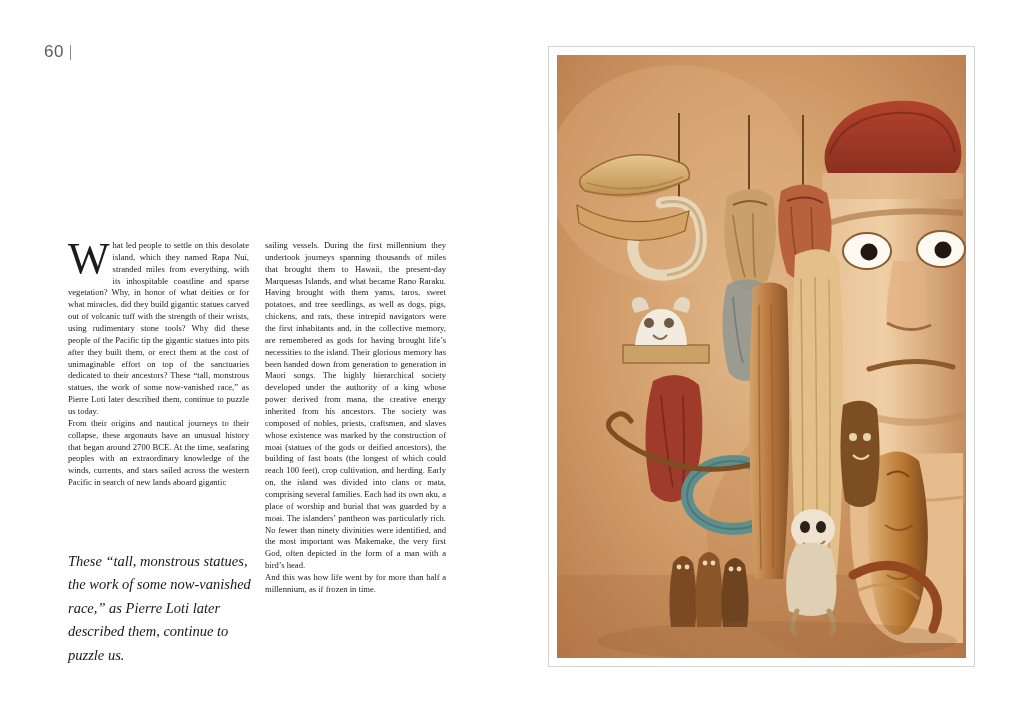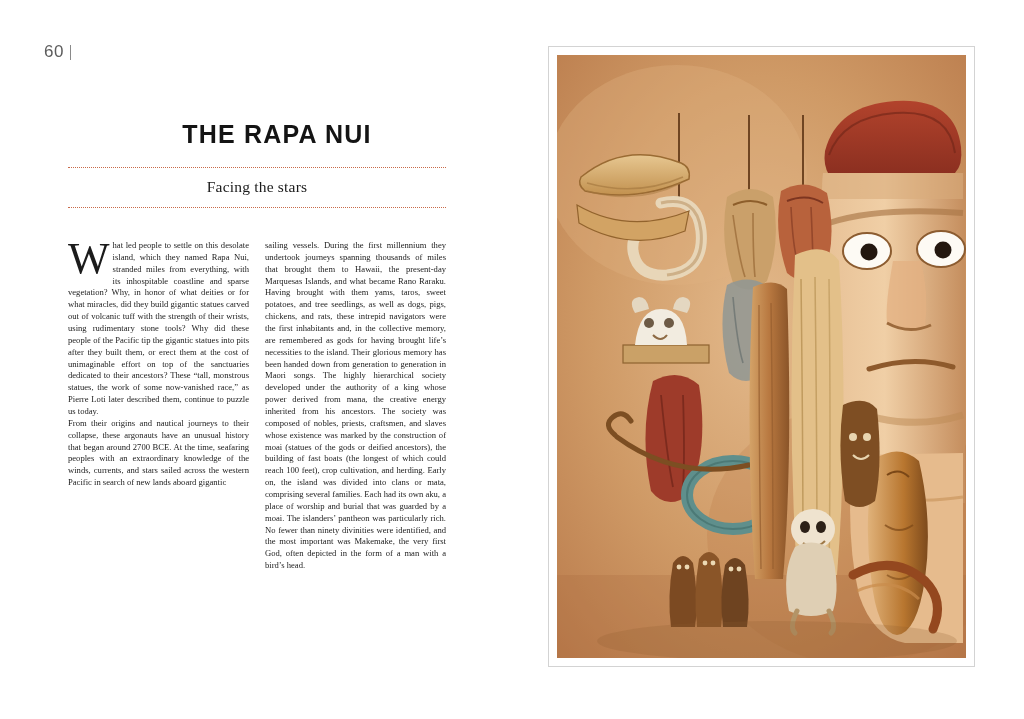--- a/index.html
+++ b/index.html
@@ -138,37 +138,33 @@
 </head>
 <body>
 
 <div class="page">
 
   <div class="folio">
     <span>60</span>
     <span class="folio-rule"></span>
   </div>
 
-  <div class="article">
-    <h1 class="title">THE RAPA NUI</h1>
-    <div class="dotted"></div>
-    <div class="subtitle">Facing the stars</div>
-    <div class="dotted"></div>
-  </div>
 
   <div class="cols">
     <div class="col">
       <p class="dropcap-wrap"><span class="dropcap">W</span><span>hat led people to settle on this desolate island, which they named Rapa Nui, stranded miles from everything, with its inhospitable coastline and sparse vegetation? Why, in honor of what deities or for what miracles, did they build gigantic statues carved out of volcanic tuff with the strength of their wrists, using rudimentary stone tools? Why did these people of the Pacific tip the gigantic statues into pits after they built them, or erect them at the cost of unimaginable effort on top of the sanctuaries dedicated to their ancestors? These “tall, monstrous statues, the work of some now-vanished race,” as Pierre Loti later described them, continue to puzzle us today.</span></p>
       <p>From their origins and nautical journeys to their collapse, these argonauts have an unusual history that began around 2700 BCE. At the time, seafaring peoples with an extraordinary knowledge of the winds, currents, and stars sailed across the western Pacific in search of new lands aboard gigantic</p>
     </div>
     <div class="col">
       <p>sailing vessels. During the first millennium they undertook journeys spanning thousands of miles that brought them to Hawaii, the present-day Marquesas Islands, and what became Rano Raraku. Having brought with them yams, taros, sweet potatoes, and tree seedlings, as well as dogs, pigs, chickens, and rats, these intrepid navigators were the first inhabitants and, in the collective memory, are remembered as gods for having brought life’s necessities to the island. Their glorious memory has been handed down from generation to generation in Maori songs. The highly hierarchical society developed under the authority of a king whose power derived from mana, the creative energy inherited from his ancestors. The society was composed of nobles, priests, craftsmen, and slaves whose existence was marked by the construction of moai (statues of the gods or deified ancestors), the building of fast boats (the longest of which could reach 100 feet), crop cultivation, and herding. Early on, the island was divided into clans or mata, comprising several families. Each had its own aku, a place of worship and burial that was guarded by a moai. The islanders’ pantheon was particularly rich. No fewer than ninety divinities were identified, and the most important was Makemake, the very first God, often depicted in the form of a man with a bird’s head.</p>
+      <p>And this was how life went by for more than half a millennium, as if frozen in time.</p>
     </div>
   </div>
 
+  <div class="pullquote">These “tall, monstrous statues, the work of some now-vanished race,” as Pierre Loti later described them, continue to puzzle us.</div>
 
   <div class="plate">
     <div class="plate-inner">
       <svg width="409" height="603" viewBox="0 0 409 603">
         <defs>
           <radialGradient id="bg" cx="50%" cy="45%" r="75%">
             <stop offset="0%" stop-color="#e3b98b"></stop>
             <stop offset="55%" stop-color="#cf9a66"></stop>
             <stop offset="100%" stop-color="#b97a4b"></stop>
           </radialGradient>

